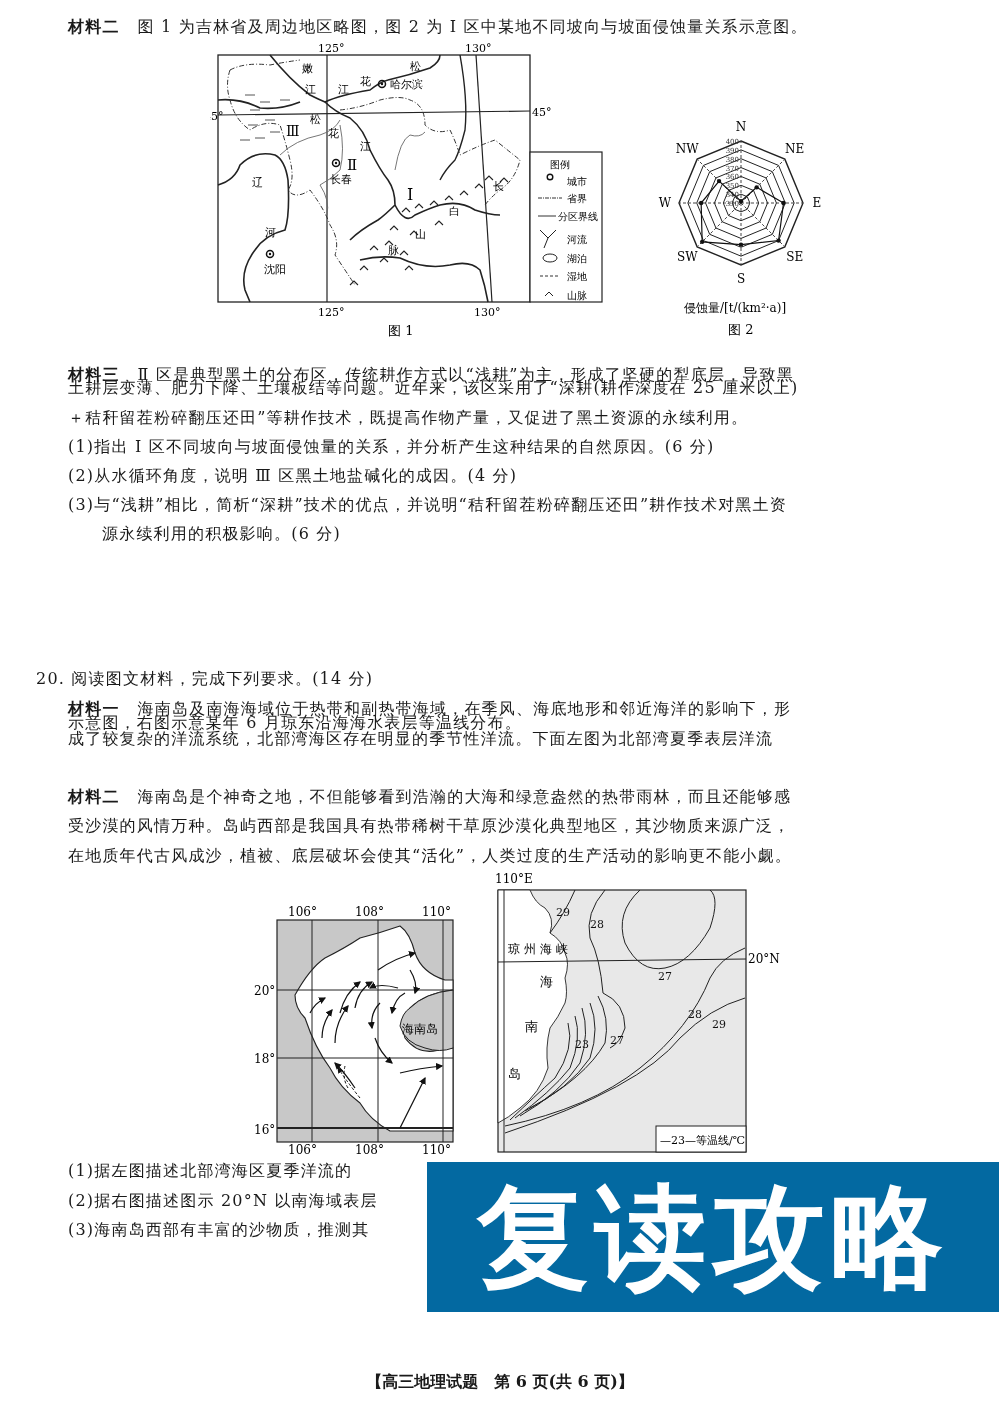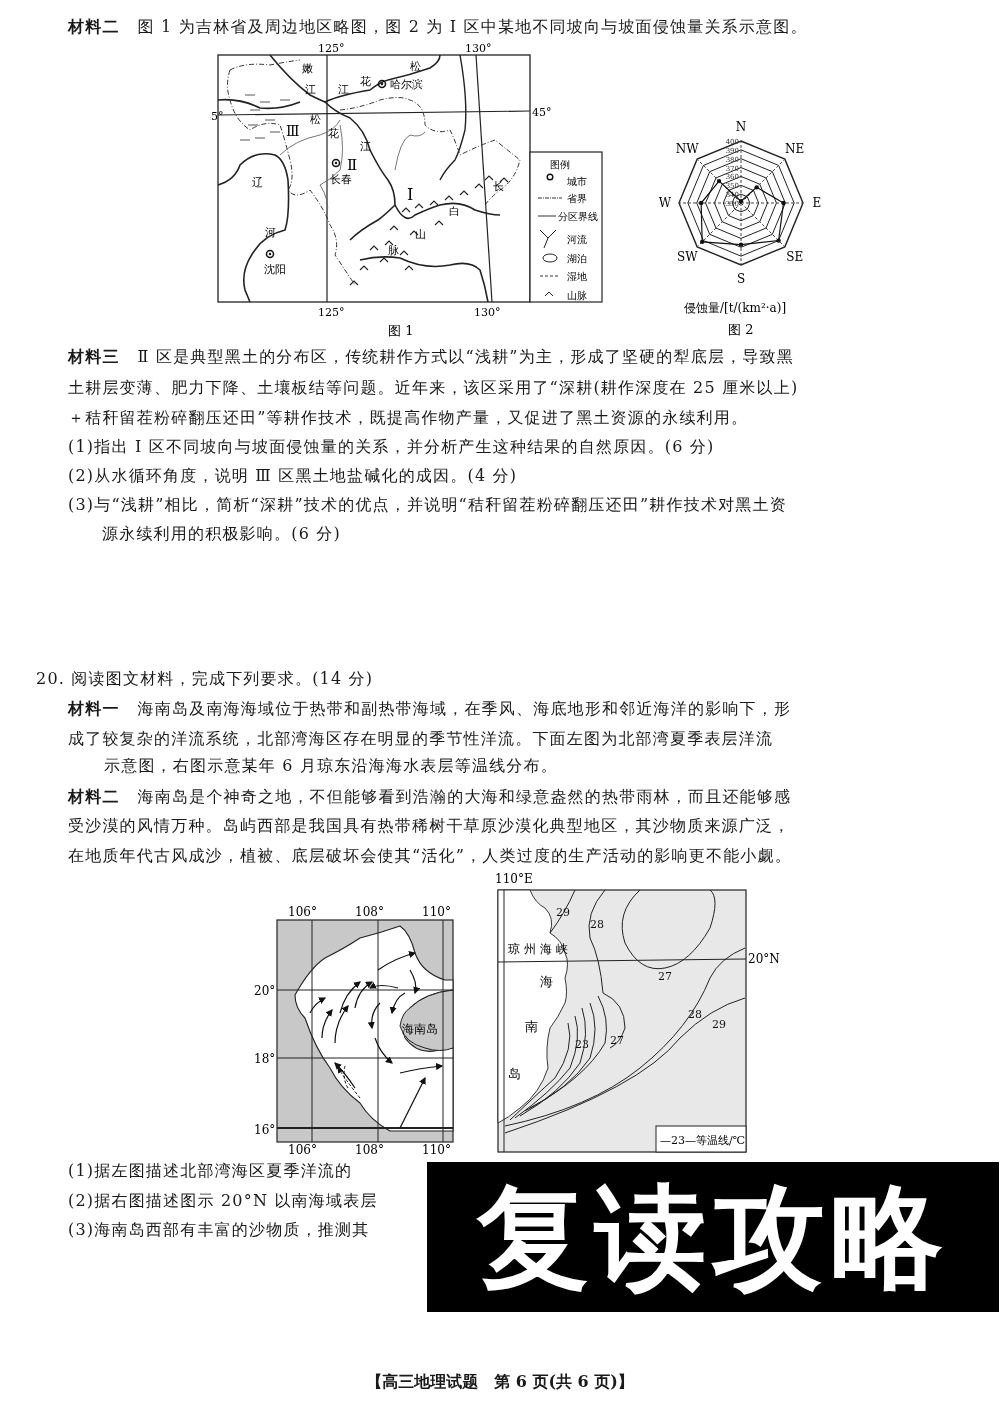--- a/index.html
+++ b/index.html
@@ -4,21 +4,21 @@
 <style>
   html,body{margin:0;padding:0;background:#fff;}
   body{width:1000px;height:1407px;position:relative;overflow:hidden;
        font-family:"DejaVu Serif","Liberation Serif",serif;color:#1a1a1a;}
   .line{position:absolute;left:68px;font-size:16px;letter-spacing:1.2px;white-space:nowrap;line-height:22px;}
   .ind{left:68px;}
   .ind2{left:102px;}
   .q20{left:36px;}
   .lbl{font-weight:bold;font-family:"DejaVu Sans","Liberation Sans",sans-serif;margin-right:18px;}
   .fig{position:absolute;}
-  .banner{position:absolute;left:427px;top:1162px;width:572px;height:150px;background:#000000;
+  .banner{position:absolute;left:427px;top:1162px;width:572px;height:150px;background:#0369a1;
           display:flex;align-items:center;justify-content:center;}
   .banner span{color:#fff;font-family:"DejaVu Sans","Liberation Sans",sans-serif;font-size:112px;font-weight:bold;letter-spacing:6px;line-height:1;}
   .footer{position:absolute;top:1372px;left:0;width:1000px;text-align:center;font-size:16px;font-weight:bold;}
   svg text{font-family:"DejaVu Serif","Liberation Serif",serif;}
 </style>
 </head>
 <body>
 
 <div class="line ind" style="top:16px;">
   <span class="lbl">材料二</span><span>图 1 为吉林省及周边地区略图，图 2 为 Ⅰ 区中某地不同坡向与坡面侵蚀量关系示意图。</span>
@@ -187,37 +187,37 @@
       <text x="89" y="67.42857142857143" text-anchor="end">360</text>
       <text x="89" y="58.57142857142858" text-anchor="end">370</text>
       <text x="89" y="49.714285714285715" text-anchor="end">380</text>
       <text x="89" y="40.85714285714286" text-anchor="end">390</text>
       <text x="89" y="32" text-anchor="end">400</text>
     </g>
   <text x="34" y="200" font-size="12">侵蚀量/[t/(km²·a)]</text>
   <text x="78" y="222" font-size="13">图 2</text>
 </svg>
 
-<div class="line ind" style="top:346px;">
+<div class="line ind" style="top:364px;">
   <span class="lbl">材料三</span><span>Ⅱ 区是典型黑土的分布区，传统耕作方式以“浅耕”为主，形成了坚硬的犁底层，导致黑</span>
 </div>
 <div class="line ind" style="top:377px;">土耕层变薄、肥力下降、土壤板结等问题。近年来，该区采用了“深耕(耕作深度在 25 厘米以上)</div>
 <div class="line ind" style="top:407px;">＋秸秆留茬粉碎翻压还田”等耕作技术，既提高作物产量，又促进了黑土资源的永续利用。</div>
 
 <div class="line ind" style="top:436px;">(1)指出 Ⅰ 区不同坡向与坡面侵蚀量的关系，并分析产生这种结果的自然原因。(6 分)</div>
 <div class="line ind" style="top:465px;">(2)从水循环角度，说明 Ⅲ 区黑土地盐碱化的成因。(4 分)</div>
 <div class="line ind" style="top:494px;">(3)与“浅耕”相比，简析“深耕”技术的优点，并说明“秸秆留茬粉碎翻压还田”耕作技术对黑土资</div>
 <div class="line ind2" style="top:523px;">源永续利用的积极影响。(6 分)</div>
 
 <div class="line q20" style="top:668px;">20. 阅读图文材料，完成下列要求。(14 分)</div>
 <div class="line ind" style="top:698px;">
   <span class="lbl">材料一</span><span>海南岛及南海海域位于热带和副热带海域，在季风、海底地形和邻近海洋的影响下，形</span>
 </div>
 <div class="line ind" style="top:728px;">成了较复杂的洋流系统，北部湾海区存在明显的季节性洋流。下面左图为北部湾夏季表层洋流</div>
-<div class="line ind" style="top:755px;margin-left:36px;">示意图，右图示意某年 6 月琼东沿海海水表层等温线分布。</div>
+<div class="line ind" style="top:712px;">示意图，右图示意某年 6 月琼东沿海海水表层等温线分布。</div>
 <div class="line ind" style="top:786px;">
   <span class="lbl">材料二</span><span>海南岛是个神奇之地，不但能够看到浩瀚的大海和绿意盎然的热带雨林，而且还能够感</span>
 </div>
 <div class="line ind" style="top:815px;">受沙漠的风情万种。岛屿西部是我国具有热带稀树干草原沙漠化典型地区，其沙物质来源广泛，</div>
 <div class="line ind" style="top:845px;">在地质年代古风成沙，植被、底层破坏会使其“活化”，人类过度的生产活动的影响更不能小觑。</div>
 
 <svg class="fig" style="left:250px;top:898px;" width="215" height="262" viewBox="0 0 215 262">
   <text x="38" y="18" font-size="12">106°</text>
   <text x="105" y="18" font-size="12">108°</text>
   <text x="172" y="18" font-size="12">110°</text>

